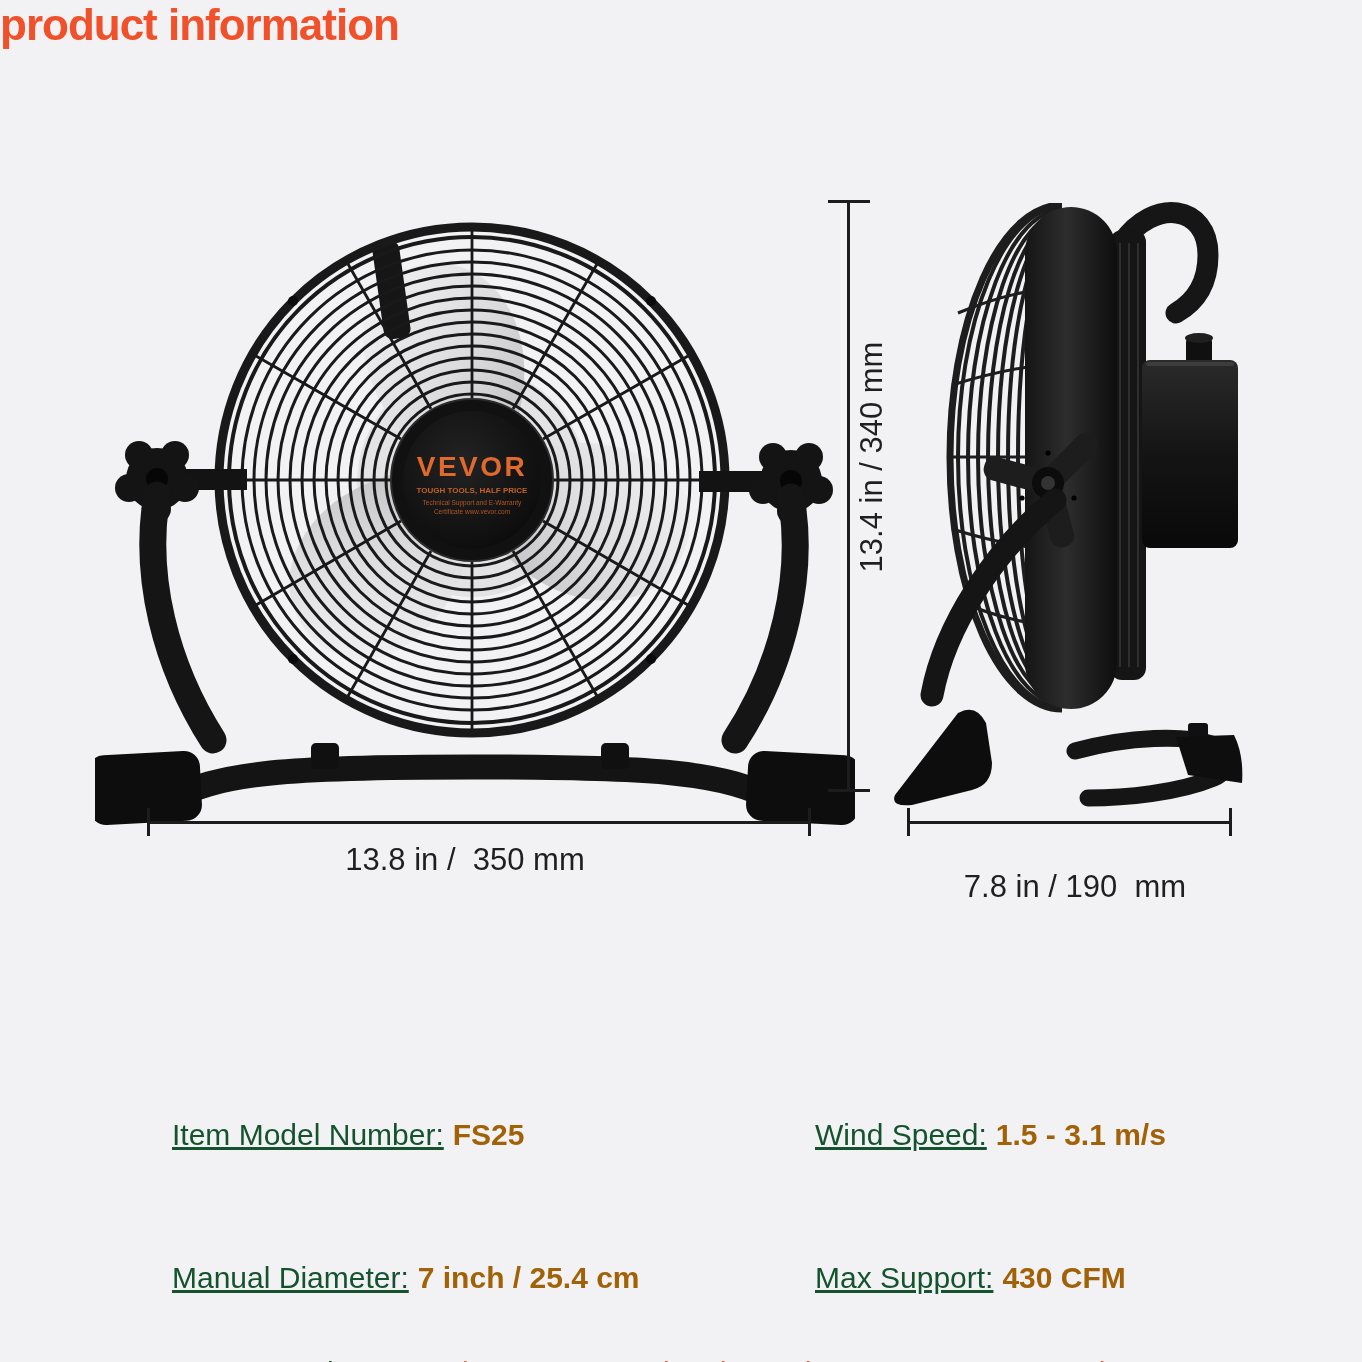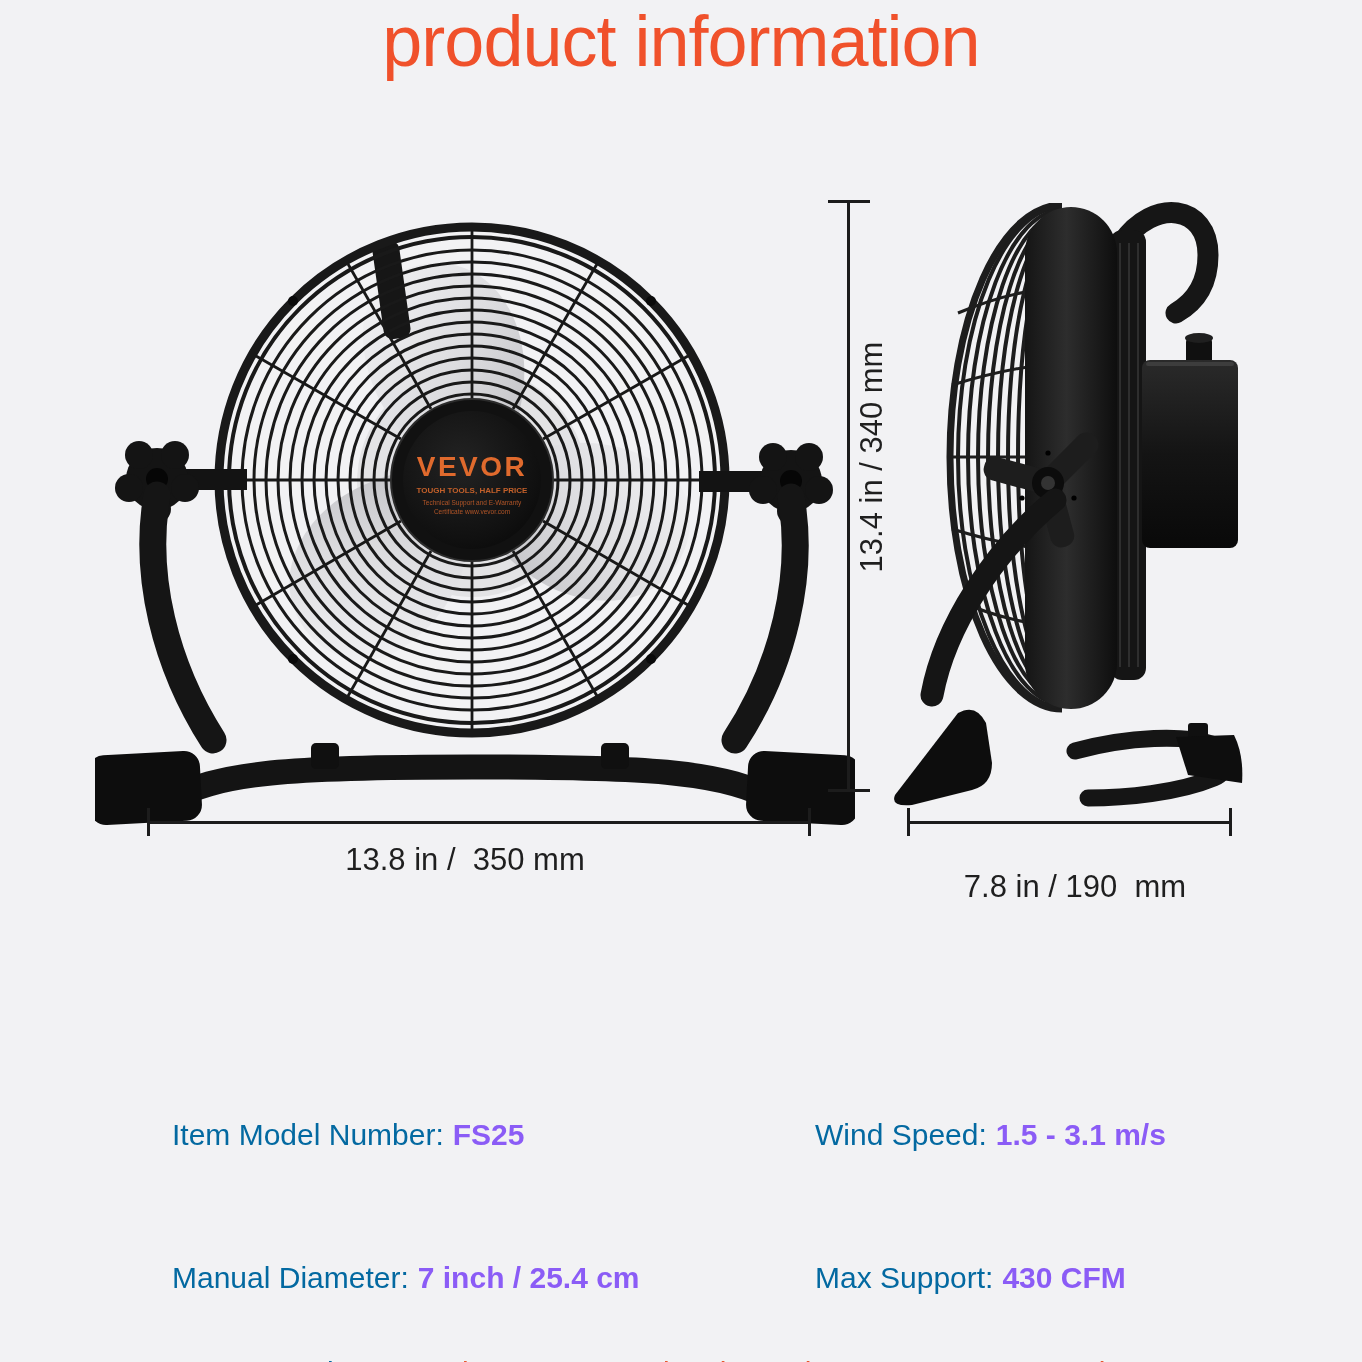--- a/index.html
+++ b/index.html
@@ -1,28 +1,28 @@
 <!DOCTYPE html>
 <html><head>
 <meta charset="utf-8">
 <style>
   html,body{margin:0;padding:0;}
   body{width:1362px;height:1362px;background:#f2f2f4;font-family:"Liberation Sans",sans-serif;}
   .stage{position:relative;width:1362px;height:1362px;overflow:hidden;background:#f2f2f4;}
-  .title{position:absolute;top:0px;left:0;width:100%;text-align:center;
-         font-size:72px;font-weight:normal;letter-spacing:-1px;color:#f0512b;}
+  .title{position:absolute;top:0px;left:0;width:100%;text-align:left;
+         font-size:44px;font-weight:bold;letter-spacing:-1px;color:#f0512b;}
   
   .dline{position:absolute;background:#1c1c1c;}
   .dim{position:absolute;font-size:31px;color:#1f1f1f;white-space:pre;}
   .dim.center{text-align:center;}
   .dim.vert{transform:rotate(-90deg);transform-origin:center center;text-align:center;}
   
   .spec-col{position:absolute;font-size:30px;line-height:47.5px;white-space:pre;}
-  .lbl{color:#0369a1;}
-  .val{color:#8b5cf6;font-weight:bold;margin-left:9px;}
+  .lbl{color:#14532d;text-decoration:underline;}
+  .val{color:#a16207;font-weight:bold;margin-left:9px;}
   .acc-row{position:absolute;font-size:30px;white-space:pre;}
   .acc-item{margin-right:46px;}
   .acc-name{color:#e7552e;}
   .acc-x{color:#e7552e;margin:0 9px 0 12px;}
   .acc-qty{color:#e7552e;font-weight:bold;}
   svg text{font-family:"Liberation Sans",sans-serif;}
 </style>
 </head>
 <body>
 

